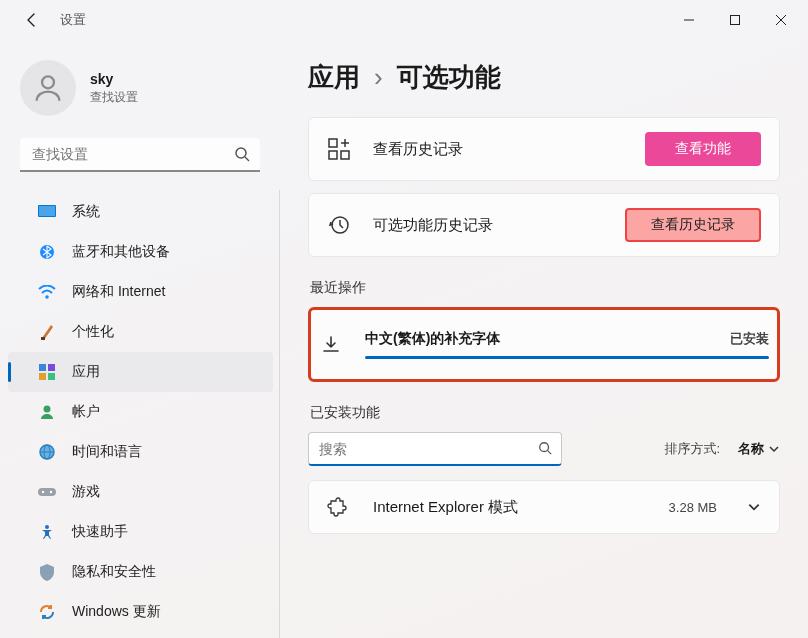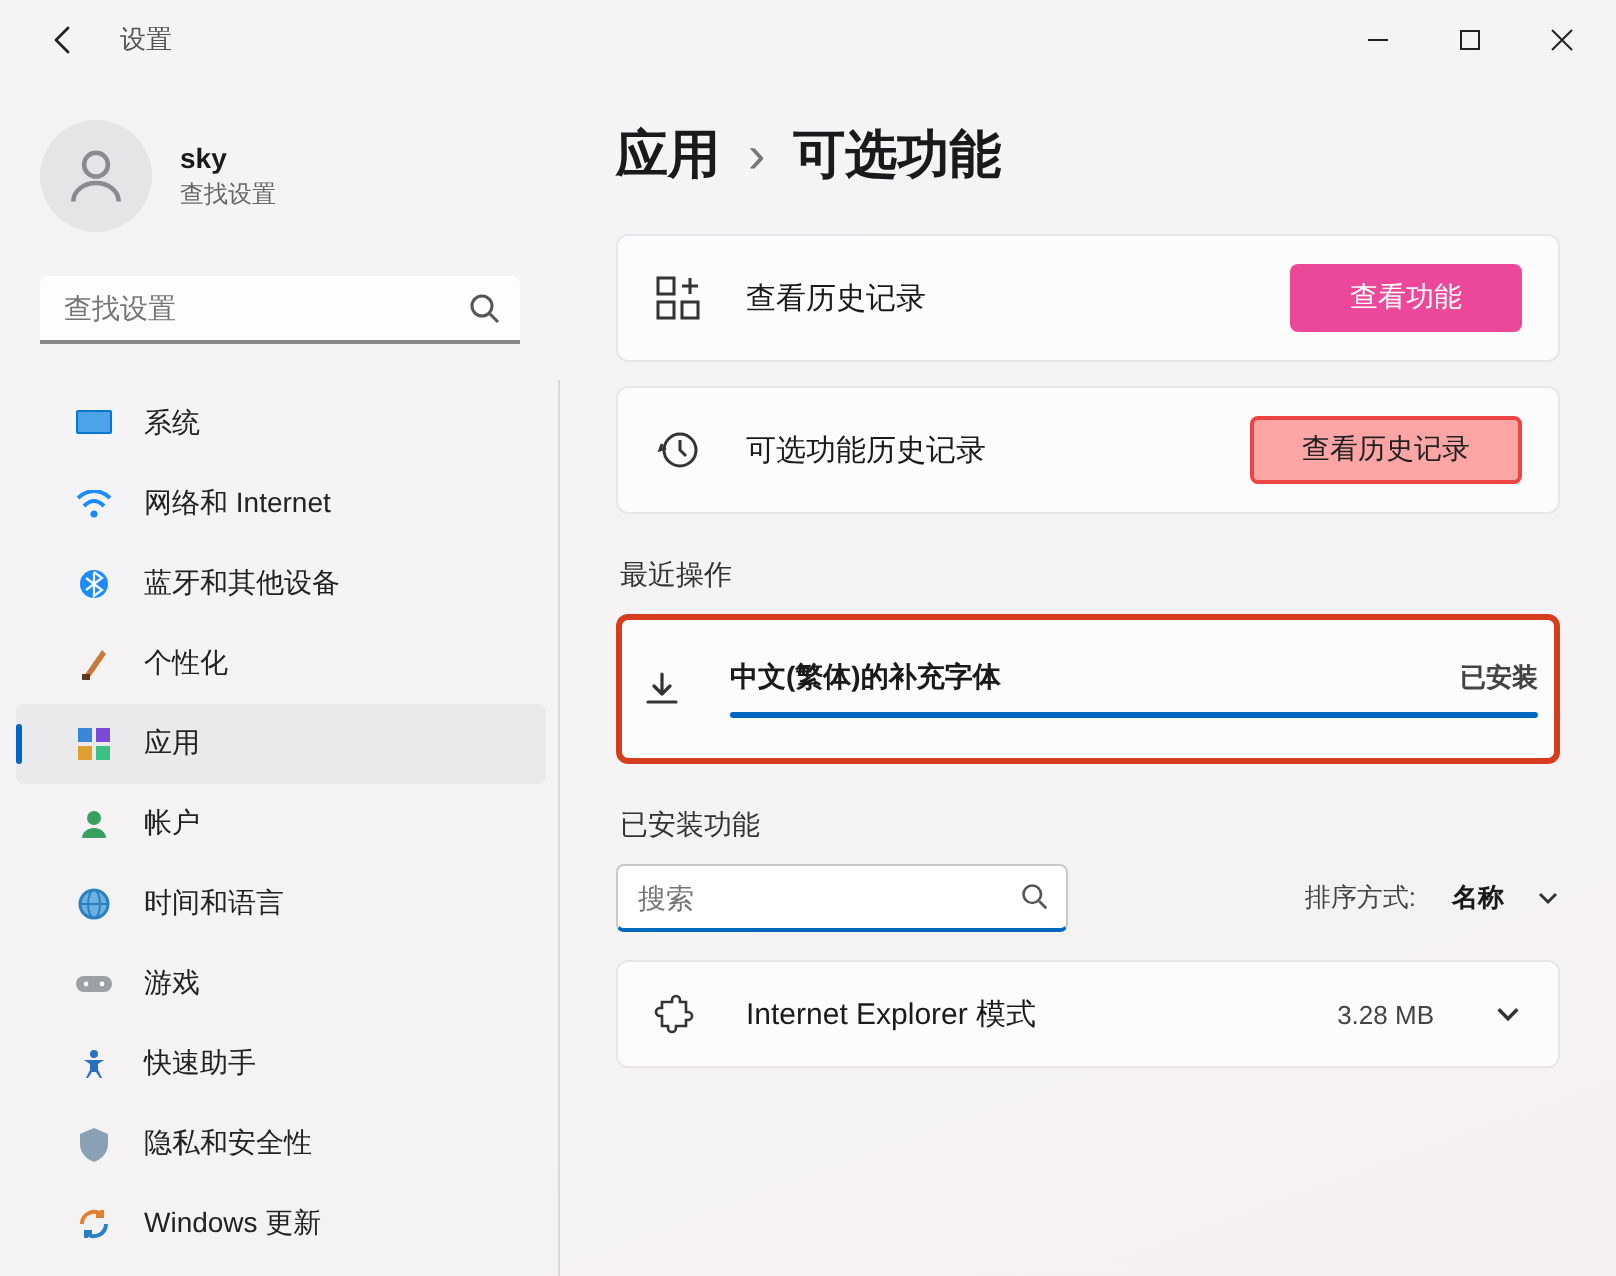--- a/index.html
+++ b/index.html
@@ -34,26 +34,26 @@
   .primary-btn { background: #ec4899; color: #fff; border: none; border-radius: 4px; height: 34px; padding: 0 30px; font-size: 14px; cursor: pointer; }
   .secondary-btn { background: #fca5a5; color: #222; border: 2px solid #ef4444; border-radius: 4px; height: 34px; padding: 0 24px; font-size: 14px; cursor: pointer; }
   .section-h { font-size: 14px; font-weight: 400; color: #333; margin: 22px 0 10px 2px; }
   .highlight-card { border: 3px solid #d63c1e; padding: 20px 8px; font-weight: bold; }
   .progress-box { flex: 1; }
   .progress-top { display: flex; align-items: center; justify-content: space-between; font-size: 14px; margin-bottom: 8px; }
   .progress-status { color: #444; font-size: 13px; }
   .progress-bar { width: 100%; height: 3px; background: #d0d0d4; border-radius: 2px; overflow: hidden; }
   .progress-fill { height: 100%; background: #0067c0; width: 100%; }
   .filter-row { display: flex; align-items: center; gap: 18px; margin-bottom: 14px; }
-  .search-combo { position: relative; width: 226px; }
+  .search-combo { position: relative; width: 254px; }
   .search-combo input { width: 100%; height: 34px; border: 1px solid #c9c9cc; border-bottom: 2px solid #0067c0; border-radius: 4px; background: #fff; padding: 0 30px 0 10px; font-size: 14px; outline: none; }
   .search-combo .sicon { position: absolute; right: 10px; top: 9px; color: #666; }
   .filter-spacer { flex: 1; }
   .sort-label { font-size: 13px; color: #444; }
-  .sort-val { font-size: 13px; font-weight: 600; display: flex; align-items: center; gap: 16px; cursor: pointer; }
+  .sort-val { font-size: 13px; font-weight: 600; display: flex; align-items: center; gap: 4px; cursor: pointer; }
   .feat-row { background: #fcfcfd; border: 1px solid #e7e7ea; border-radius: 6px; padding: 16px 18px; display: flex; align-items: center; gap: 22px; margin-bottom: 10px; }
   .feat-row .card-icon { width: 24px; }
   .feat-name { flex: 1; font-size: 15px; }
   .feat-size { font-size: 13px; color: #444; margin-right: 8px; }
   .chev { color: #555; cursor: pointer; }
   svg { display: block; }
 </style>
 </head>
 <body>
 
@@ -115,36 +115,36 @@
           <span class="nav-icon">
               <svg width="18" height="14" viewBox="0 0 18 14">
                 <rect x="0" y="0" width="18" height="12" rx="1" fill="#0078d4"></rect>
                 <rect x="1" y="1" width="16" height="10" fill="#4da3e8"></rect>
               </svg>
             </span>
           <span>系统</span>
         </div>
         <div class="nav-item">
           <span class="nav-icon">
+              <svg width="16" height="18" viewBox="0 0 16 18">
+                <circle cx="8" cy="9" r="7" fill="#1a8cff"></circle>
+                <path d="M8 3v12l4-3-8-6m0 6l8-6-4-3" stroke="#fff" stroke-width="1.1" fill="none"></path>
+              </svg>
+            </span>
+          <span>蓝牙和其他设备</span>
+        </div>
+        <div class="nav-item">
+          <span class="nav-icon">
               <svg width="18" height="14" viewBox="0 0 18 14">
                 <path d="M1 4 Q9 -3 17 4" stroke="#1a8cff" stroke-width="2" fill="none"></path>
                 <path d="M4 8 Q9 3 14 8" stroke="#1a8cff" stroke-width="2" fill="none"></path>
                 <circle cx="9" cy="12" r="1.8" fill="#1a8cff"></circle>
               </svg>
             </span>
           <span>网络和 Internet</span>
-        </div>
-        <div class="nav-item">
-          <span class="nav-icon">
-              <svg width="16" height="18" viewBox="0 0 16 18">
-                <circle cx="8" cy="9" r="7" fill="#1a8cff"></circle>
-                <path d="M8 3v12l4-3-8-6m0 6l8-6-4-3" stroke="#fff" stroke-width="1.1" fill="none"></path>
-              </svg>
-            </span>
-          <span>蓝牙和其他设备</span>
         </div>
         <div class="nav-item">
           <span class="nav-icon">
               <svg width="16" height="18" viewBox="0 0 16 18">
                 <path d="M3 15 L12 2 L14 4 L5 17z" fill="#c87a3a"></path>
                 <rect x="2" y="14" width="4" height="3" fill="#5a3a1a"></rect>
               </svg>
             </span>
           <span>个性化</span>
         </div>

